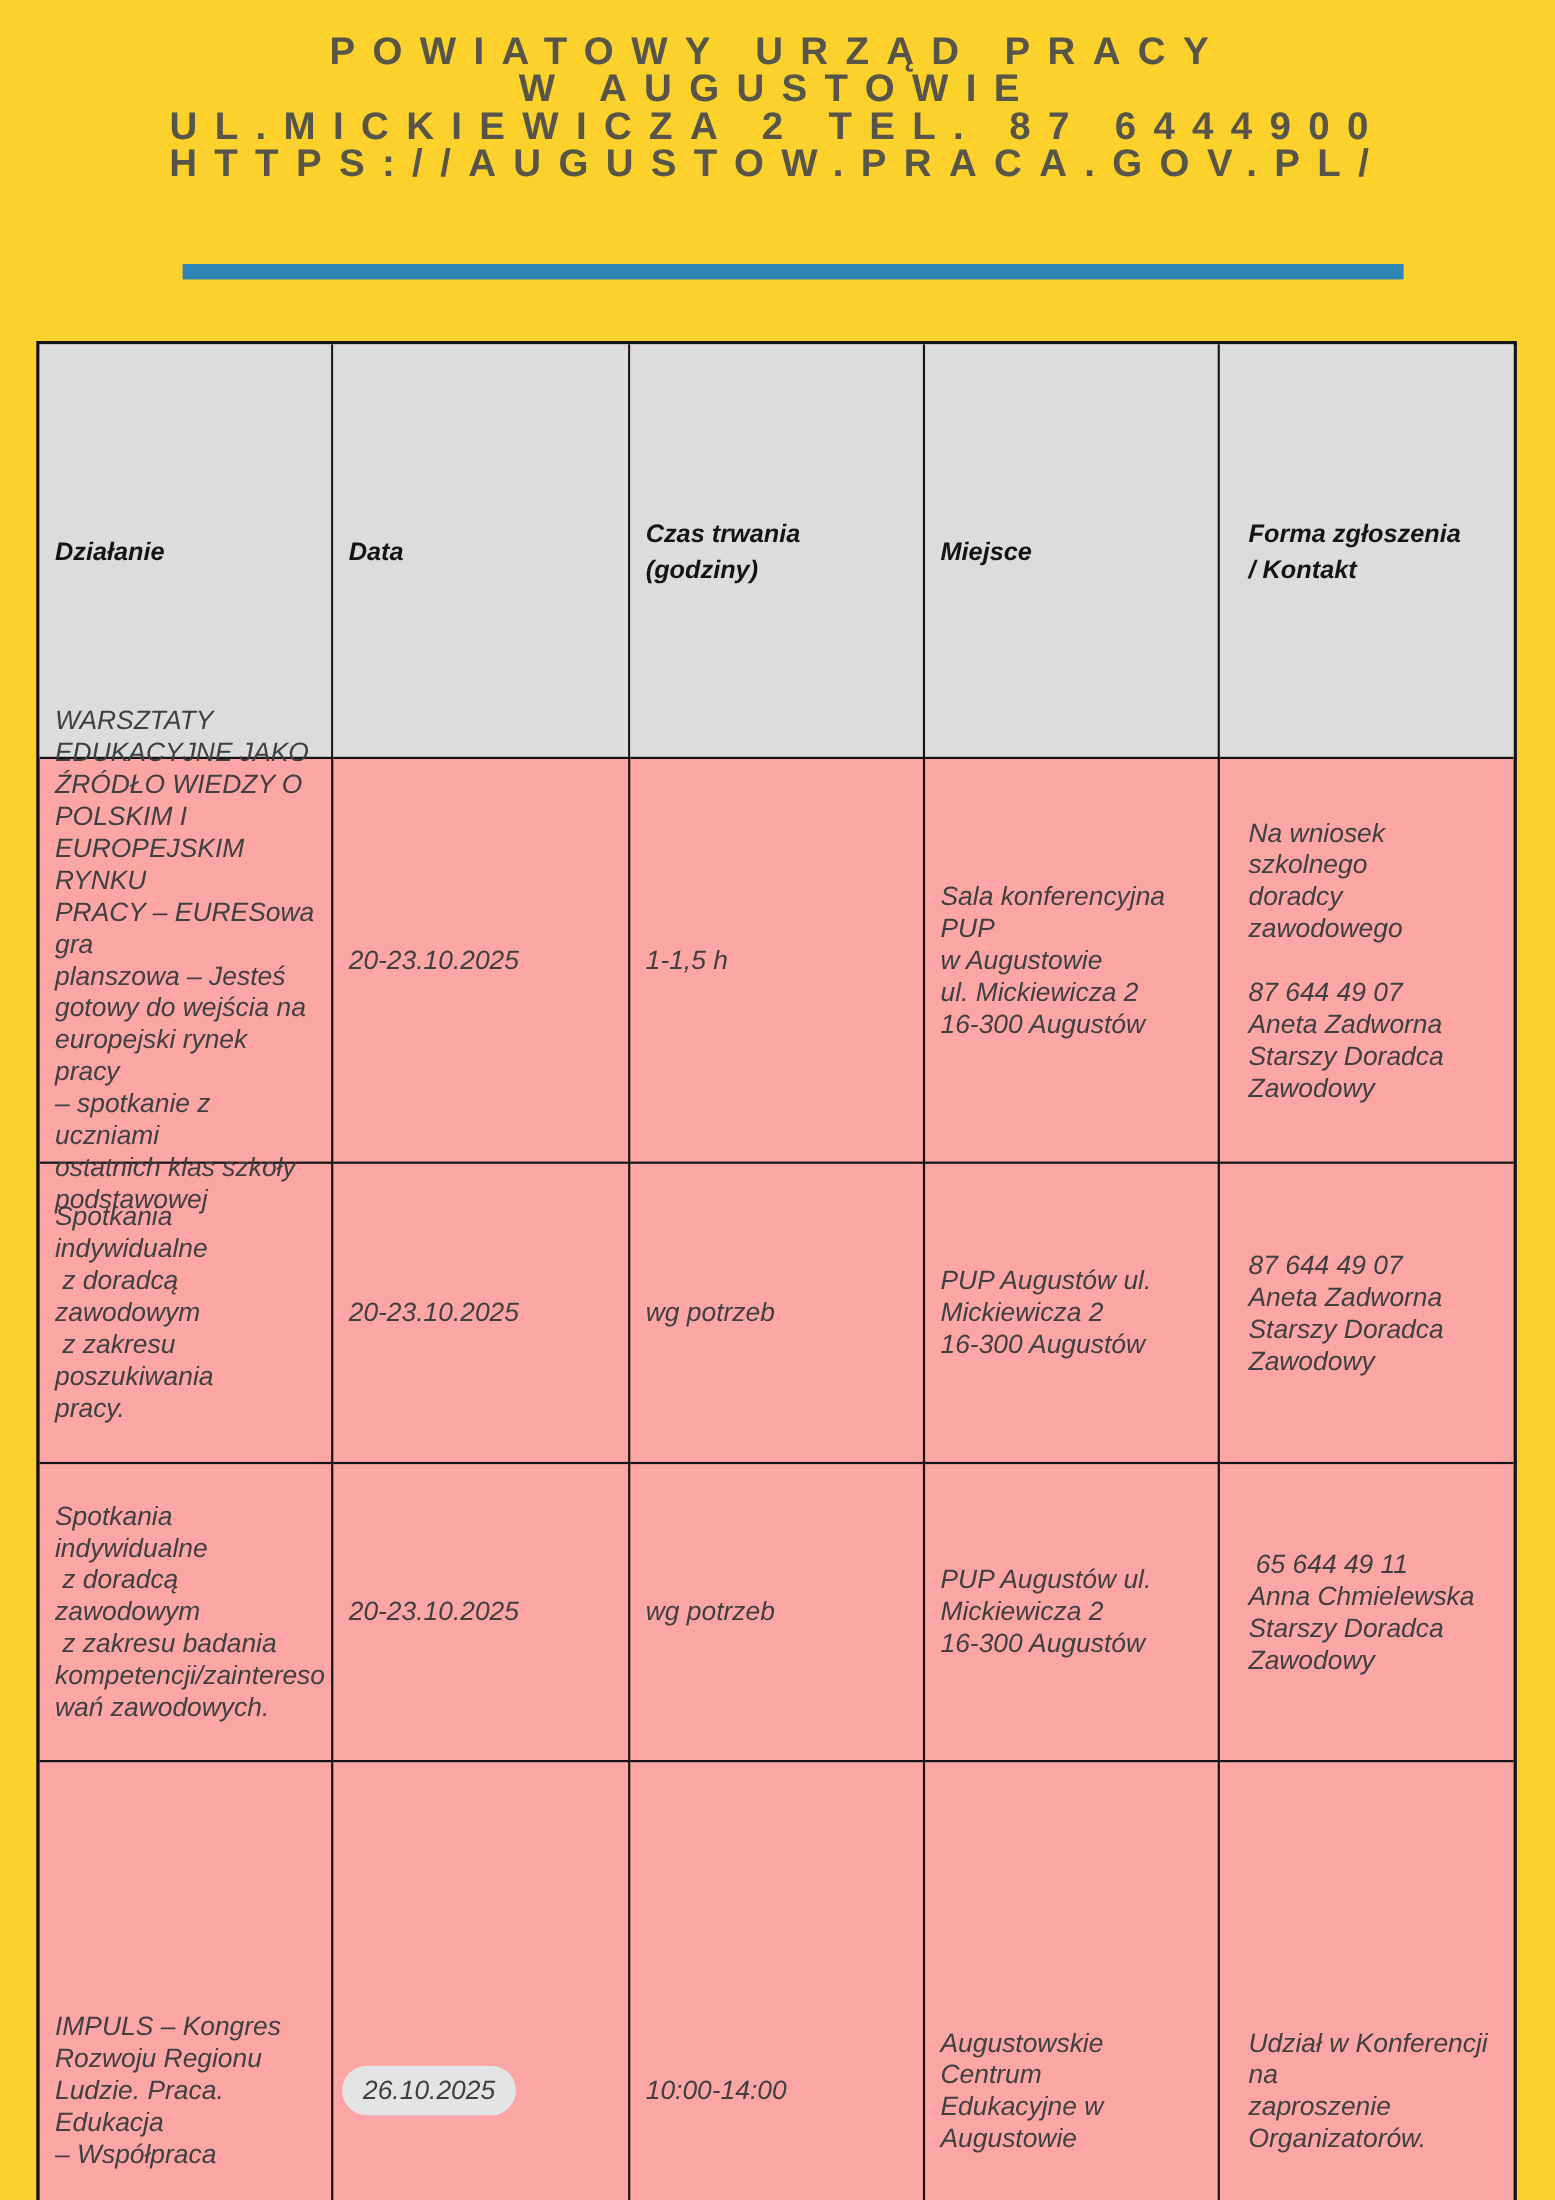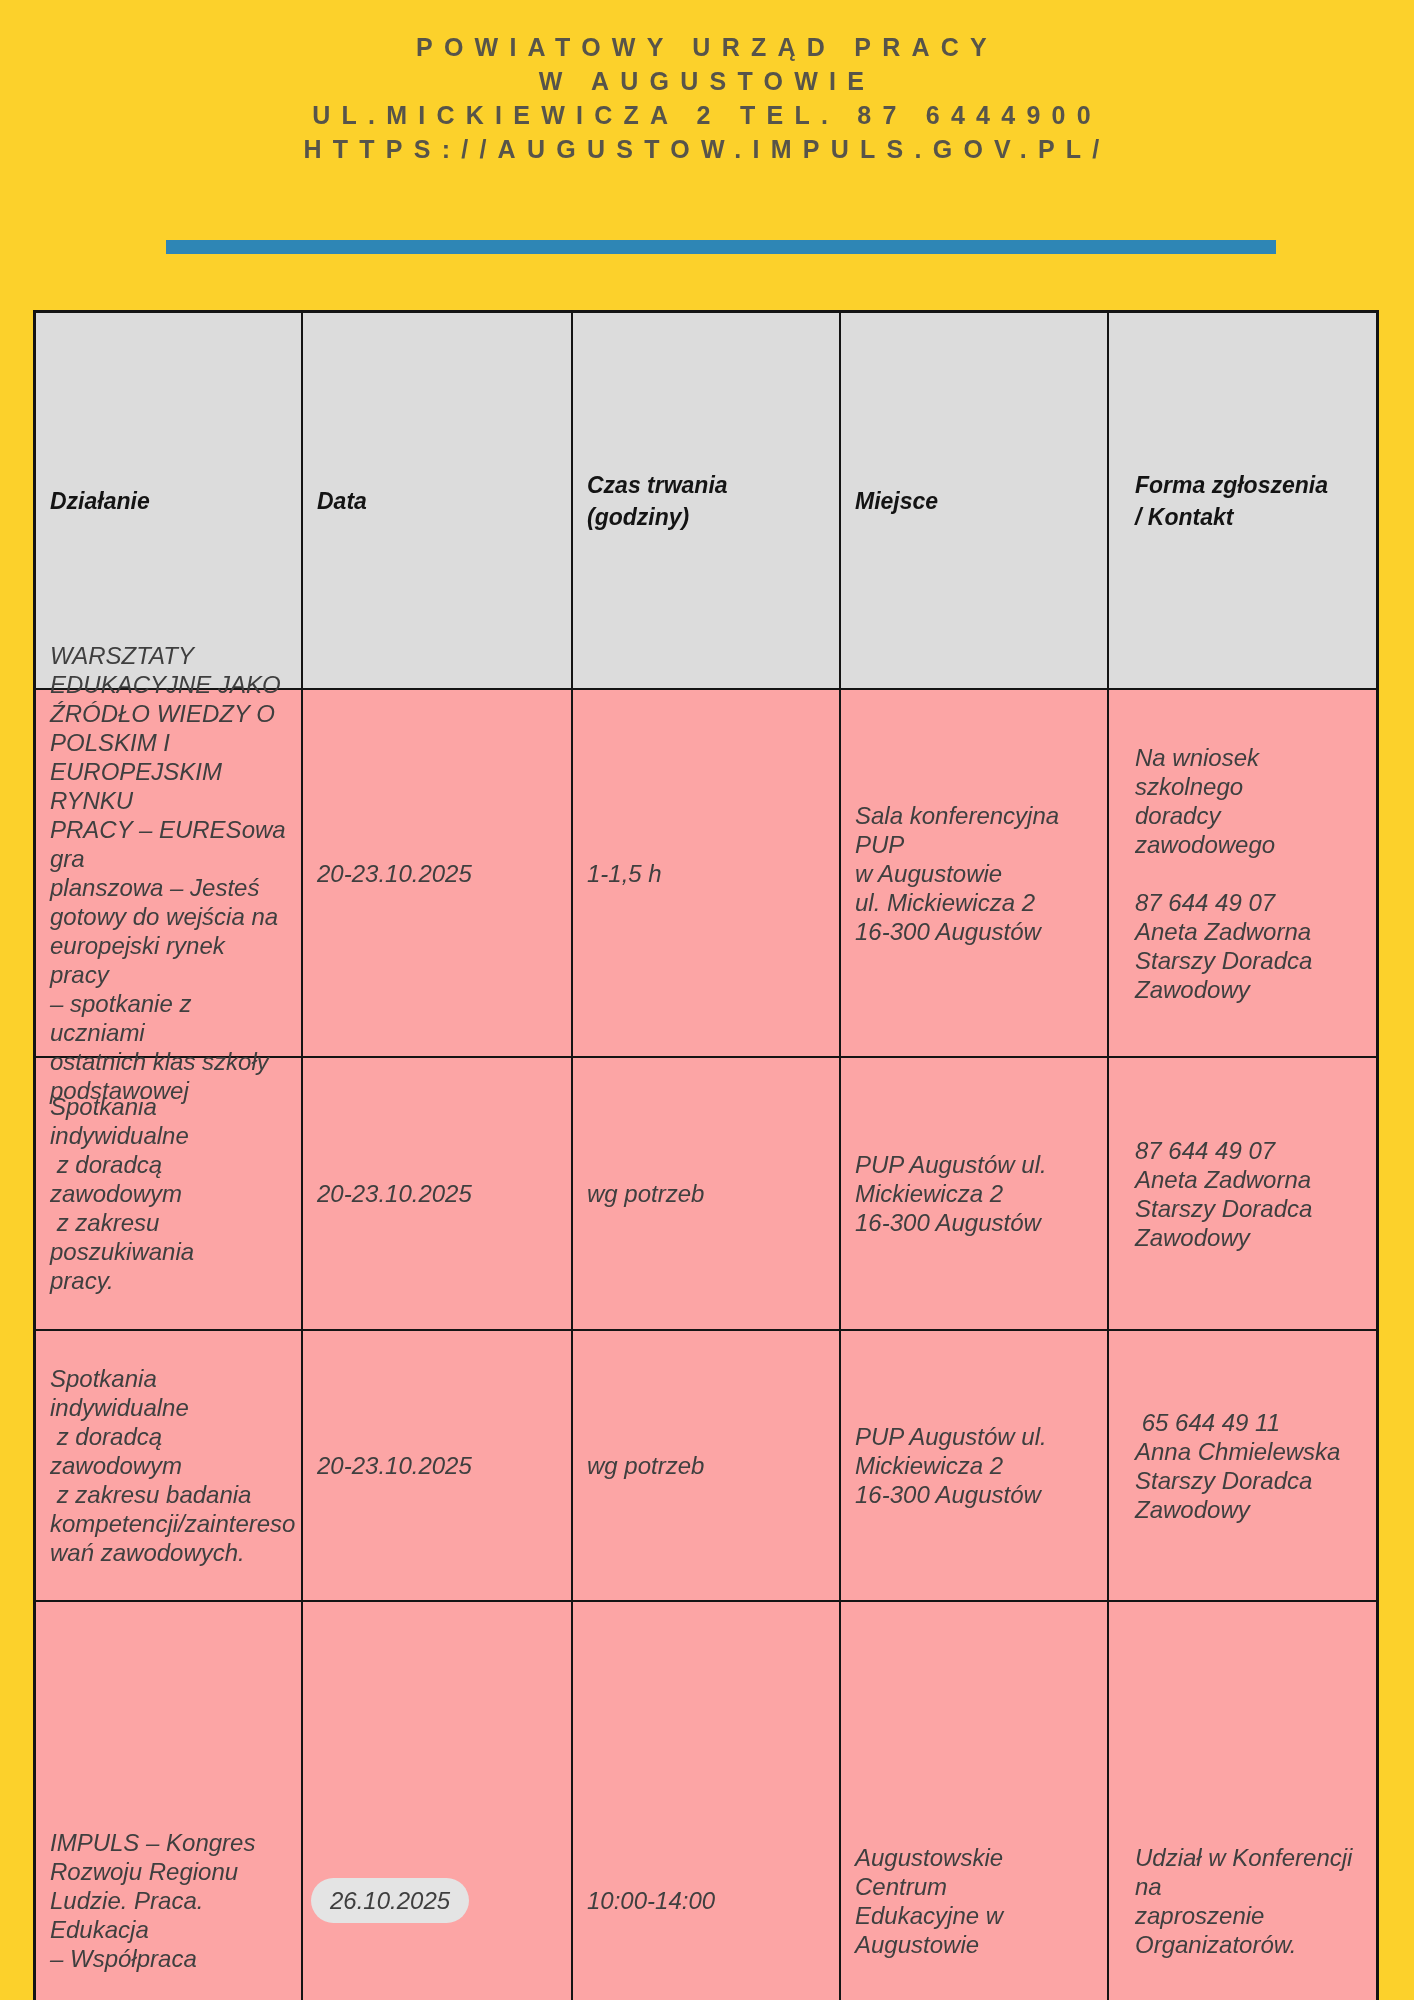--- a/index.html
+++ b/index.html
@@ -12,21 +12,21 @@
     overflow:hidden;
   }
   
   #org-header{
     position:absolute;
     left:0; top:30px;
     width:1414px;
     text-align:center;
     color:#57544A;
     font-weight:bold;
-    font-size:25px;
+    font-size:35px;
     line-height:34px;
     letter-spacing:0.45em;
     white-space:nowrap;
   }
   
   #accent-bar{
     position:absolute;
     left:166px; top:240px;
     width:1110px; height:14px;
     background:#2E86B5;
@@ -76,21 +76,21 @@
 </style>
 </head>
 <body>
 
 <div id="page">
 
   <div id="org-header">
     <div>POWIATOWY URZĄD PRACY</div>
     <div>W AUGUSTOWIE</div>
     <div>UL.MICKIEWICZA 2 TEL. 87 6444900</div>
-    <div>HTTPS://AUGUSTOW.IMPULS.GOV.PL/</div>
+    <div>HTTPS://AUGUSTOW.PRACA.GOV.PL/</div>
   </div>
 
   <div id="accent-bar"></div>
 
   <div id="schedule-table">
 
     <div class="cell head">
         <div class="txt">Działanie</div>
       </div>
     <div class="cell head">

